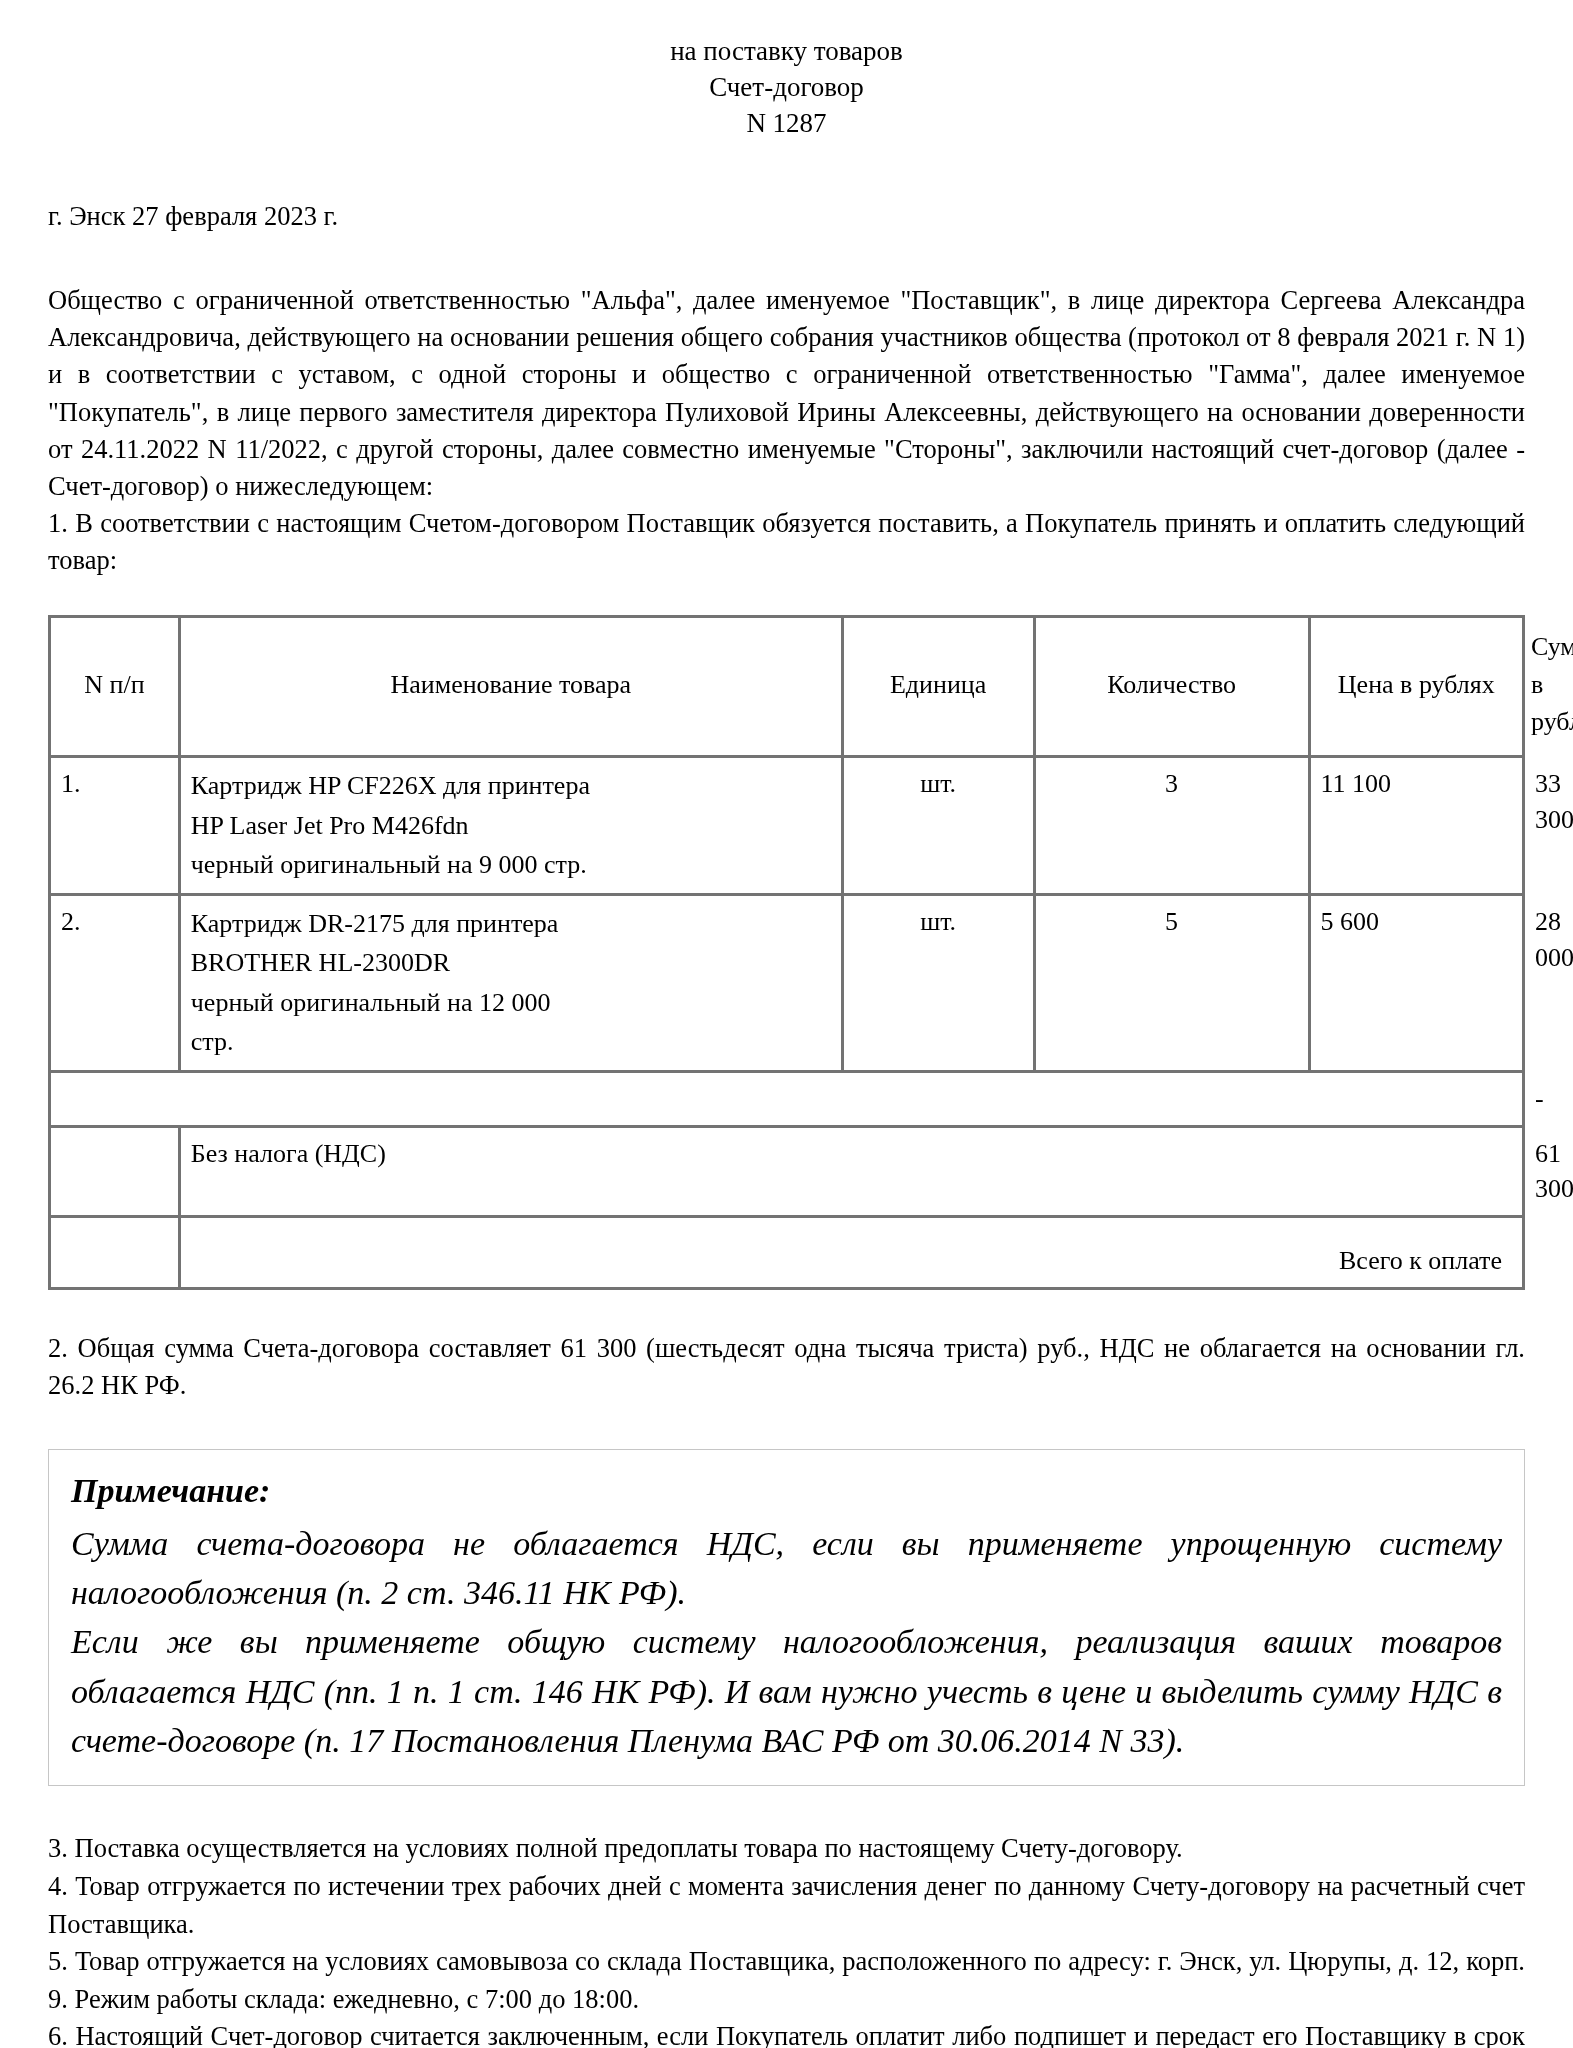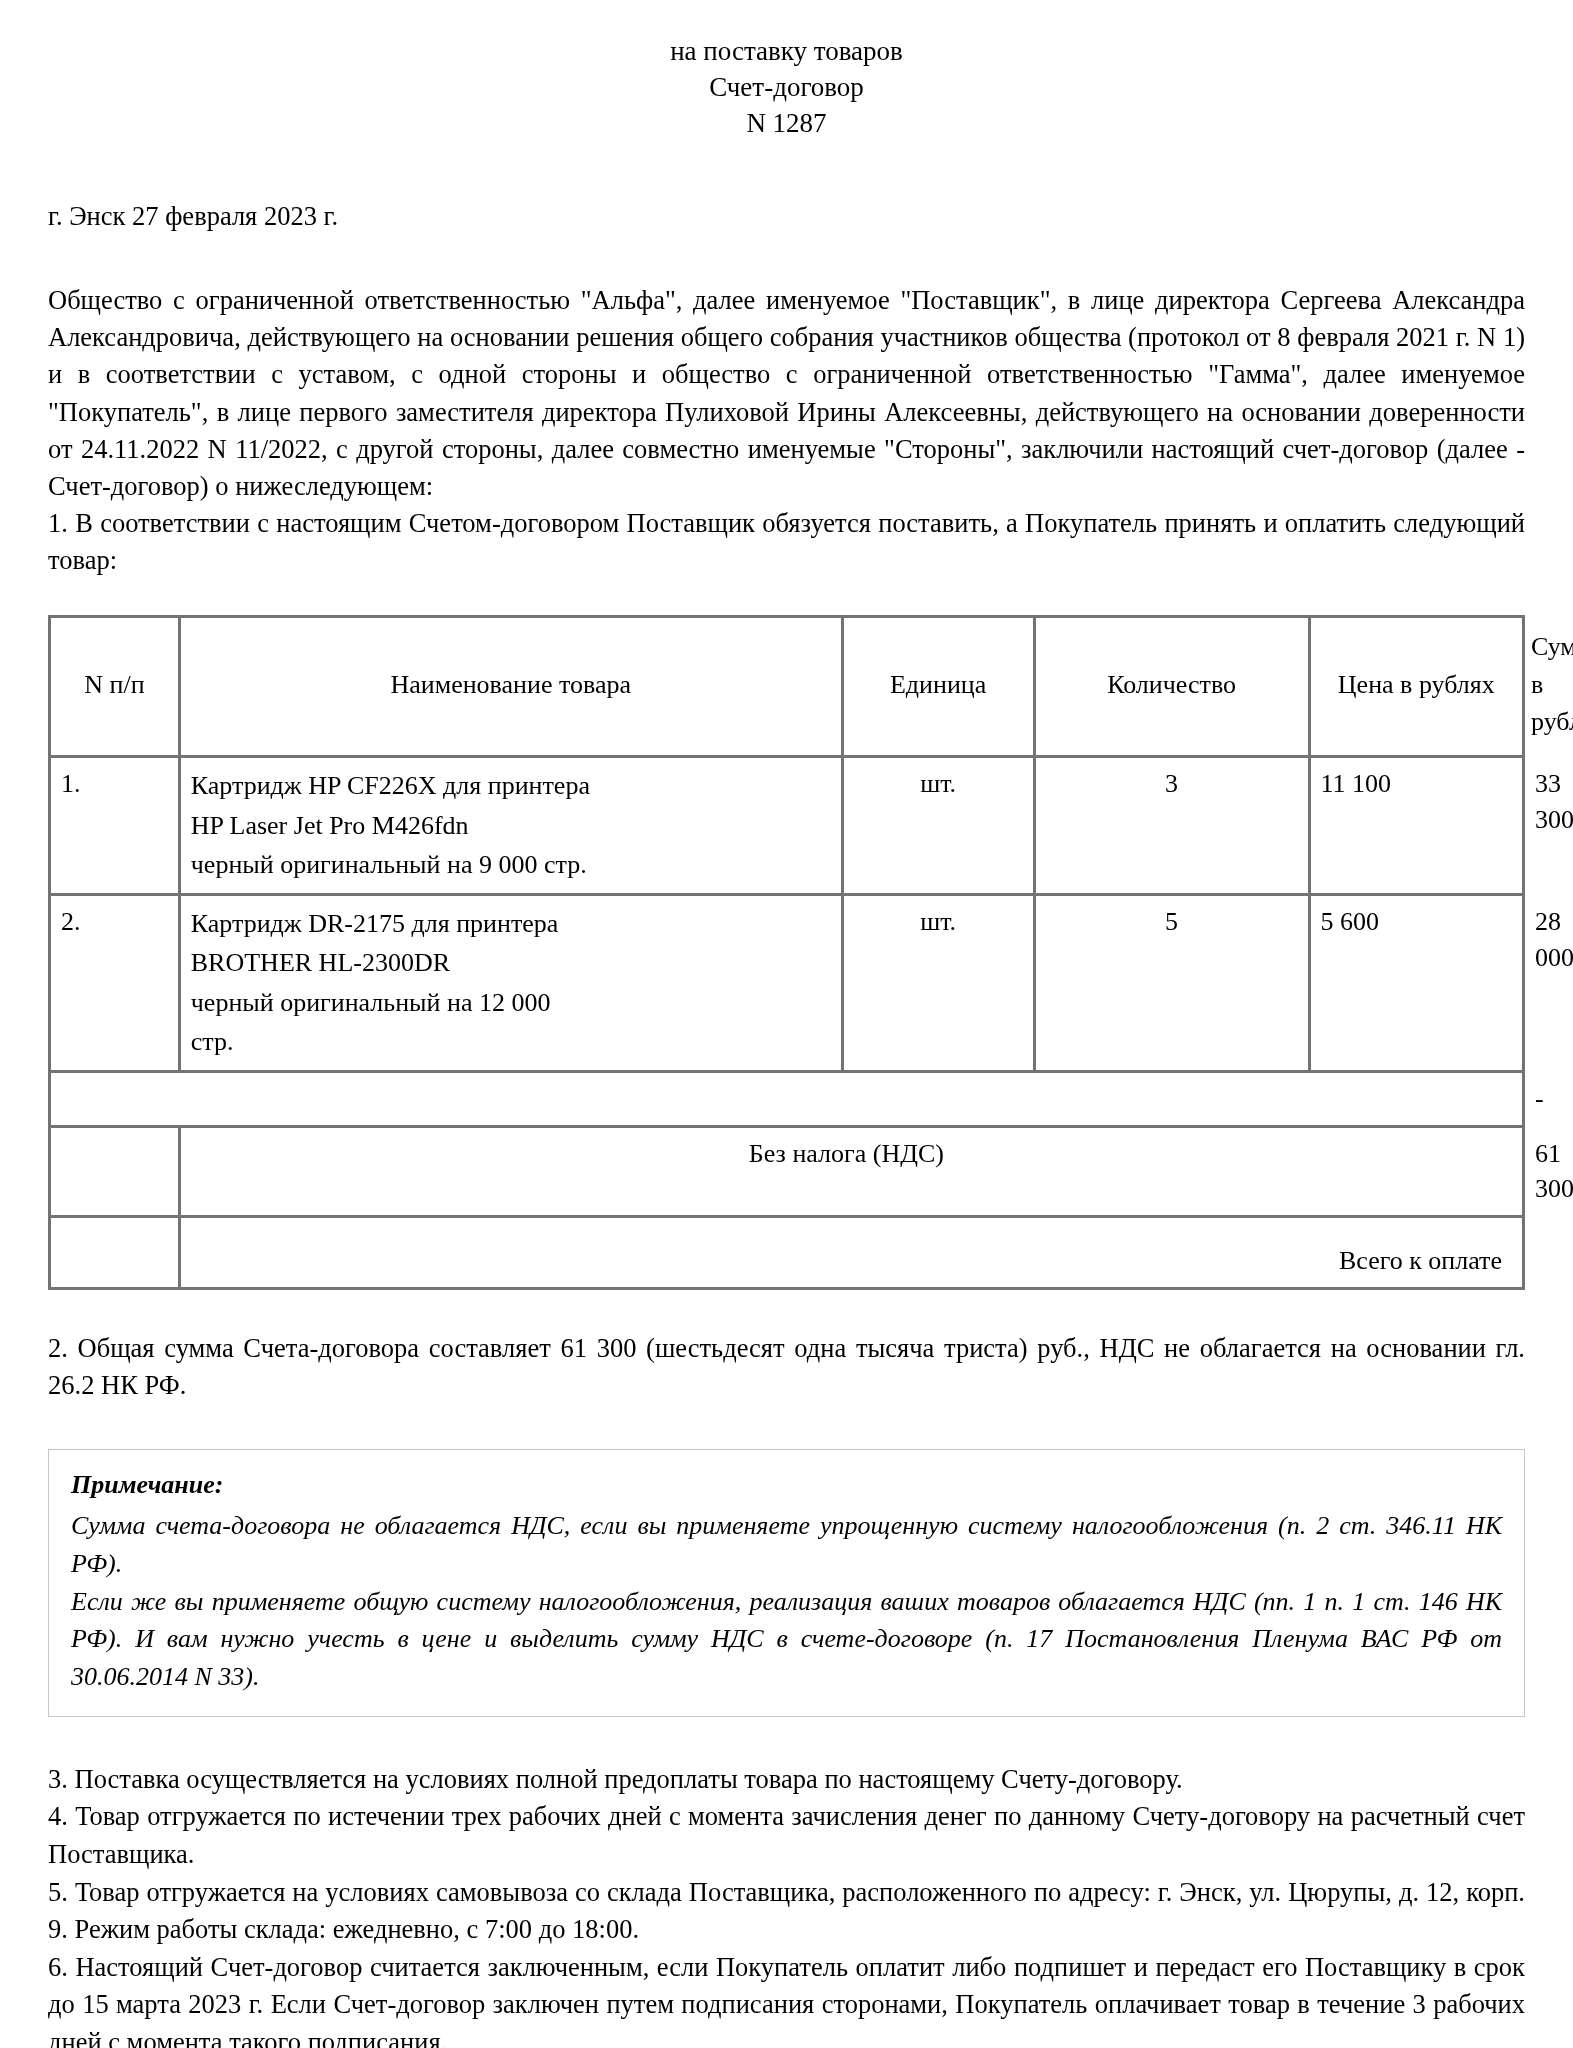--- a/index.html
+++ b/index.html
@@ -118,21 +118,21 @@
     text-justify: inter-word;
     line-height: 1.40;
   }
 
   
   .note-box {
     margin-top: 44px;
     border: 1px solid #c6c6c6;
     padding: 16px 22px 20px 22px;
     font-style: italic;
-    font-size: 26px;
+    font-size: 34px;
     line-height: 1.45;
   }
   .note-title {
     font-weight: bold;
     font-style: italic;
     margin-bottom: 4px;
   }
   .note-p {
     text-align: justify;
     text-justify: inter-word;
@@ -215,21 +215,21 @@
 
 
       <tr>
         <td class="tot-label" colspan="5" style="height:44px;"></td>
         <td class="tot-value">-</td>
       </tr>
 
       <tr>
         <td class="no-borders" style="width:20px;"></td>
         <td class="spacer-left" colspan="4" style="height:60px;">
-          <div style="text-align:center;padding-right:10px;">Без налога (НДС)</div>
+          <div style="text-align:left;padding-right:10px;">Без налога (НДС)</div>
         </td>
         <td class="tot-value">61 300</td>
       </tr>
 
       <tr>
         <td class="no-borders" style="width:20px;"></td>
         <td class="spacer-left" colspan="4" style="height:72px;vertical-align:bottom;">
           <div style="text-align:right;padding-right:10px;">Всего к оплате</div>
         </td>
         <td class="tot-value"></td>

